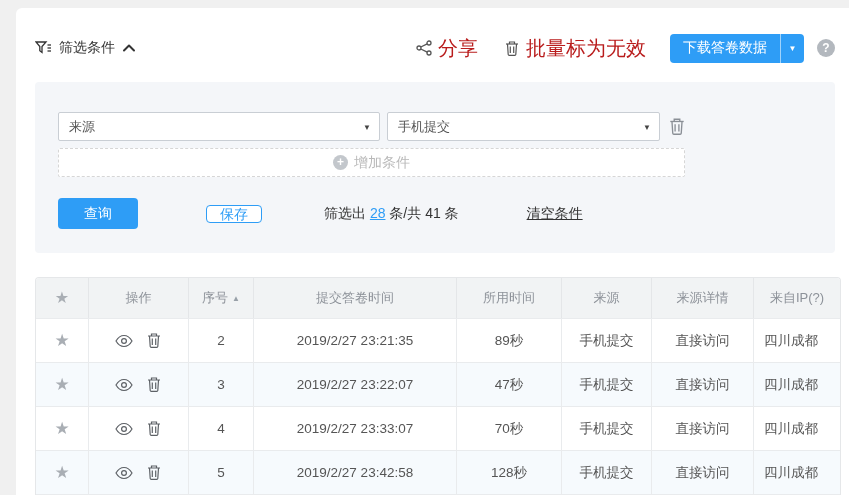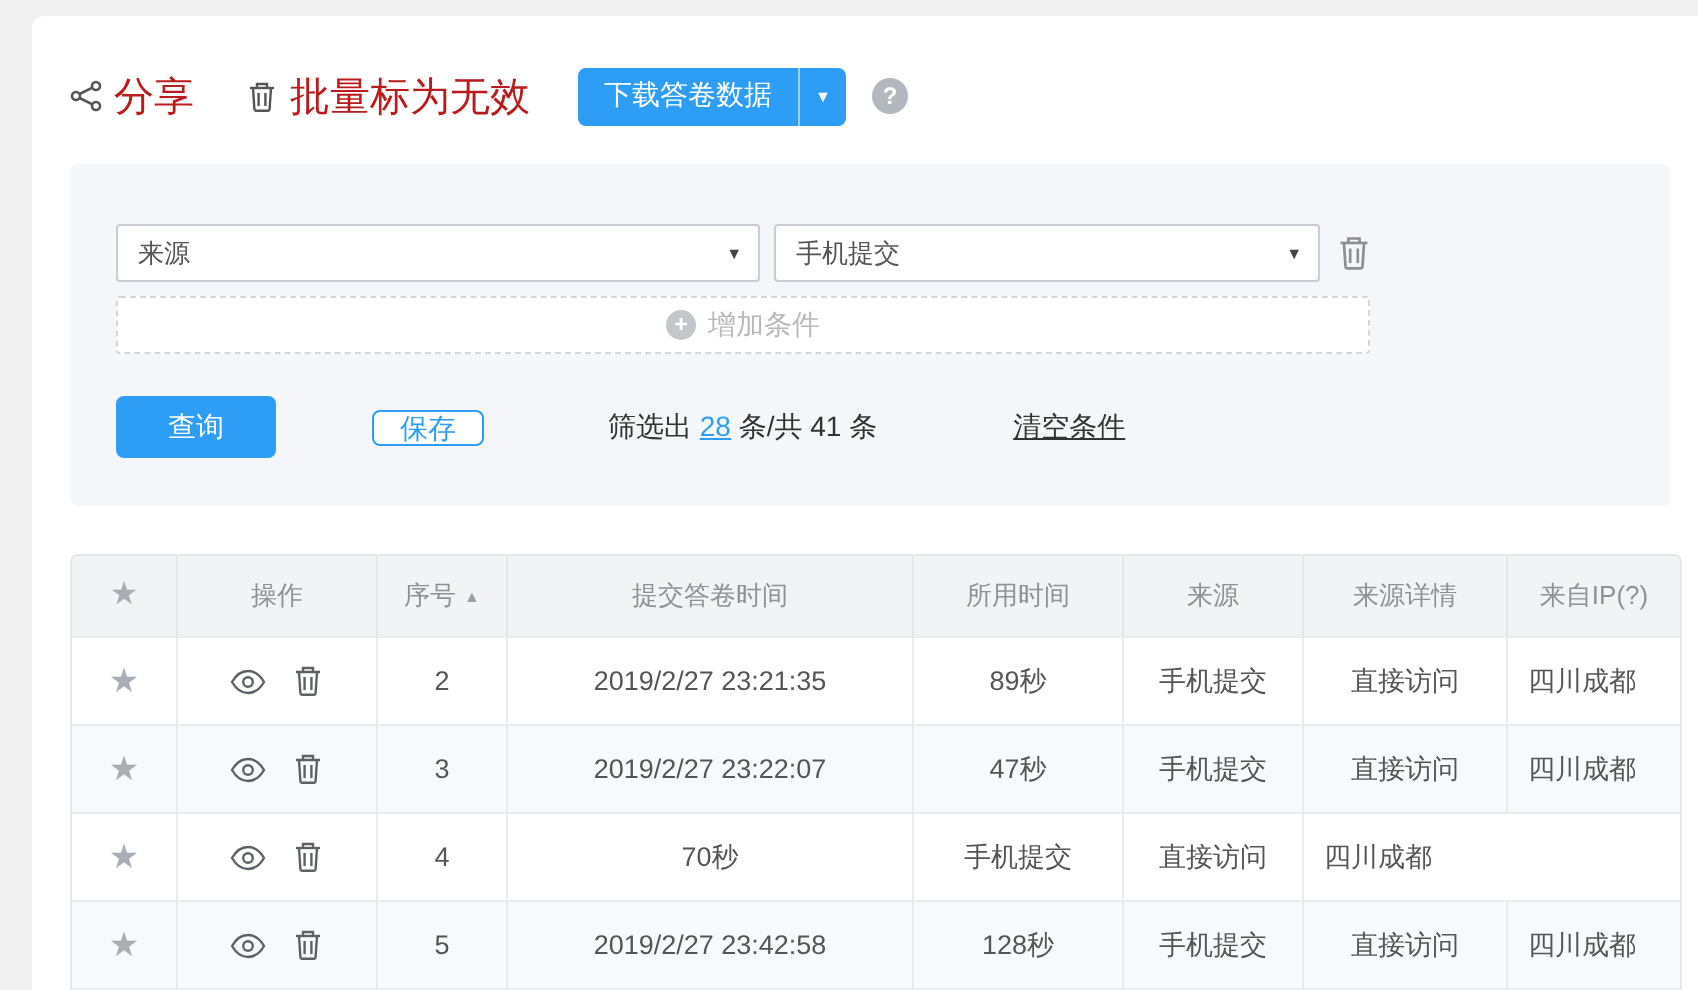--- a/index.html
+++ b/index.html
@@ -70,21 +70,21 @@
     width:15px; height:15px; border-radius:50%; background:#c3c7cc;
     color:#fff; font-size:12px; line-height:14px; text-align:center; font-weight:bold;
   }
   .actions-row { margin-top:21px; display:flex; align-items:center;gap:48px; }
   .btn-query {
     width:80px; height:31px; background:var(--accent); color:#fff;
     border:none; border-radius:4px; font-size:14px; cursor:pointer;
     font-family:inherit;
   }
   .btn-save {
-    margin-left:0; height:18px; padding:0 13px;
+    margin-left:20px; height:18px; padding:0 13px;
     background:#fff; color:var(--accent); border:1px solid var(--accent);
     border-radius:4px; font-size:14px; cursor:pointer; font-family:inherit;
   }
   .result-summary { margin-left:14px; font-size:14px; color:#333; }
   .result-summary a { color:var(--accent); text-decoration:underline; cursor:pointer; }
   .clear-link { margin-left:20px; font-size:14px; color:#333; text-decoration:underline; cursor:pointer; }
   
   .table {
     margin-top:24px; width:806px;
     border:1px solid #e5e7e9; border-bottom:none;
@@ -111,20 +111,36 @@
   .op-icon { cursor:pointer; display:flex; }
   .cell-ip { justify-content:flex-start !important; padding-left:10px; }
   .partial-row { height:44px; border-top:1px solid #e9ebed; background:#fff; }
 </style>
 </head>
 <body>
 
 <div class="card">
 
   <div class="toolbar">
+    <div class="tb-left">
+      <span class="icon">
+        <svg width="17" height="16" viewBox="0 0 17 16" fill="none" stroke="#333" stroke-width="1.3">
+          <path d="M1 2 h10 l-4 4.5 v6 l-2.2 -1.8 v-4.2 z"></path>
+          <line x1="12.5" y1="5" x2="16" y2="5"></line>
+          <line x1="12.5" y1="8" x2="16" y2="8"></line>
+          <line x1="12.5" y1="11" x2="16" y2="11"></line>
+        </svg>
+      </span>
+      <span class="label">筛选条件</span>
+      <span class="icon">
+        <svg width="14" height="10" viewBox="0 0 14 10" fill="none" stroke="#333" stroke-width="2" stroke-linecap="round" stroke-linejoin="round">
+          <polyline points="2,7.5 7,2.5 12,7.5"></polyline>
+        </svg>
+      </span>
+    </div>
     <div class="tb-right">
       <div class="tb-action">
         <span class="icon">
           <svg width="16" height="16" viewBox="0 0 16 16" fill="none" stroke="#555" stroke-width="1.3">
             <circle cx="3" cy="8" r="2"></circle>
               <circle cx="13" cy="3" r="2"></circle>
               <circle cx="13" cy="13" r="2"></circle>
             <line x1="4.8" y1="7" x2="11.2" y2="3.8"></line>
               <line x1="4.8" y1="9" x2="11.2" y2="12.2"></line>
           </svg>
@@ -277,20 +293,21 @@
         <svg width="16" height="17" viewBox="0 0 16 17" fill="none" stroke="#5d6166" stroke-width="1.2">
           <path d="M2 4 h12"></path>
                 <path d="M5.5 4 v-2 h5 v2"></path>
           <path d="M3.5 4 l0.7 10.5 a1 1 0 0 0 1 0.9 h5.6 a1 1 0 0 0 1 -0.9 L12.5 4"></path>
           <line x1="6.3" y1="6.5" x2="6.3" y2="13"></line>
                 <line x1="9.7" y1="6.5" x2="9.7" y2="13"></line>
         </svg>
       </span>
     </div>
     <div>4</div>
+    <div>2019/2/27 23:33:07</div>
     <div>70秒</div>
     <div>手机提交</div>
     <div>直接访问</div>
     <div class="cell-ip">四川成都</div>
   </div>
 
   <div class="trow alt">
     <div>
             <span class="star">★</span>
           </div>

